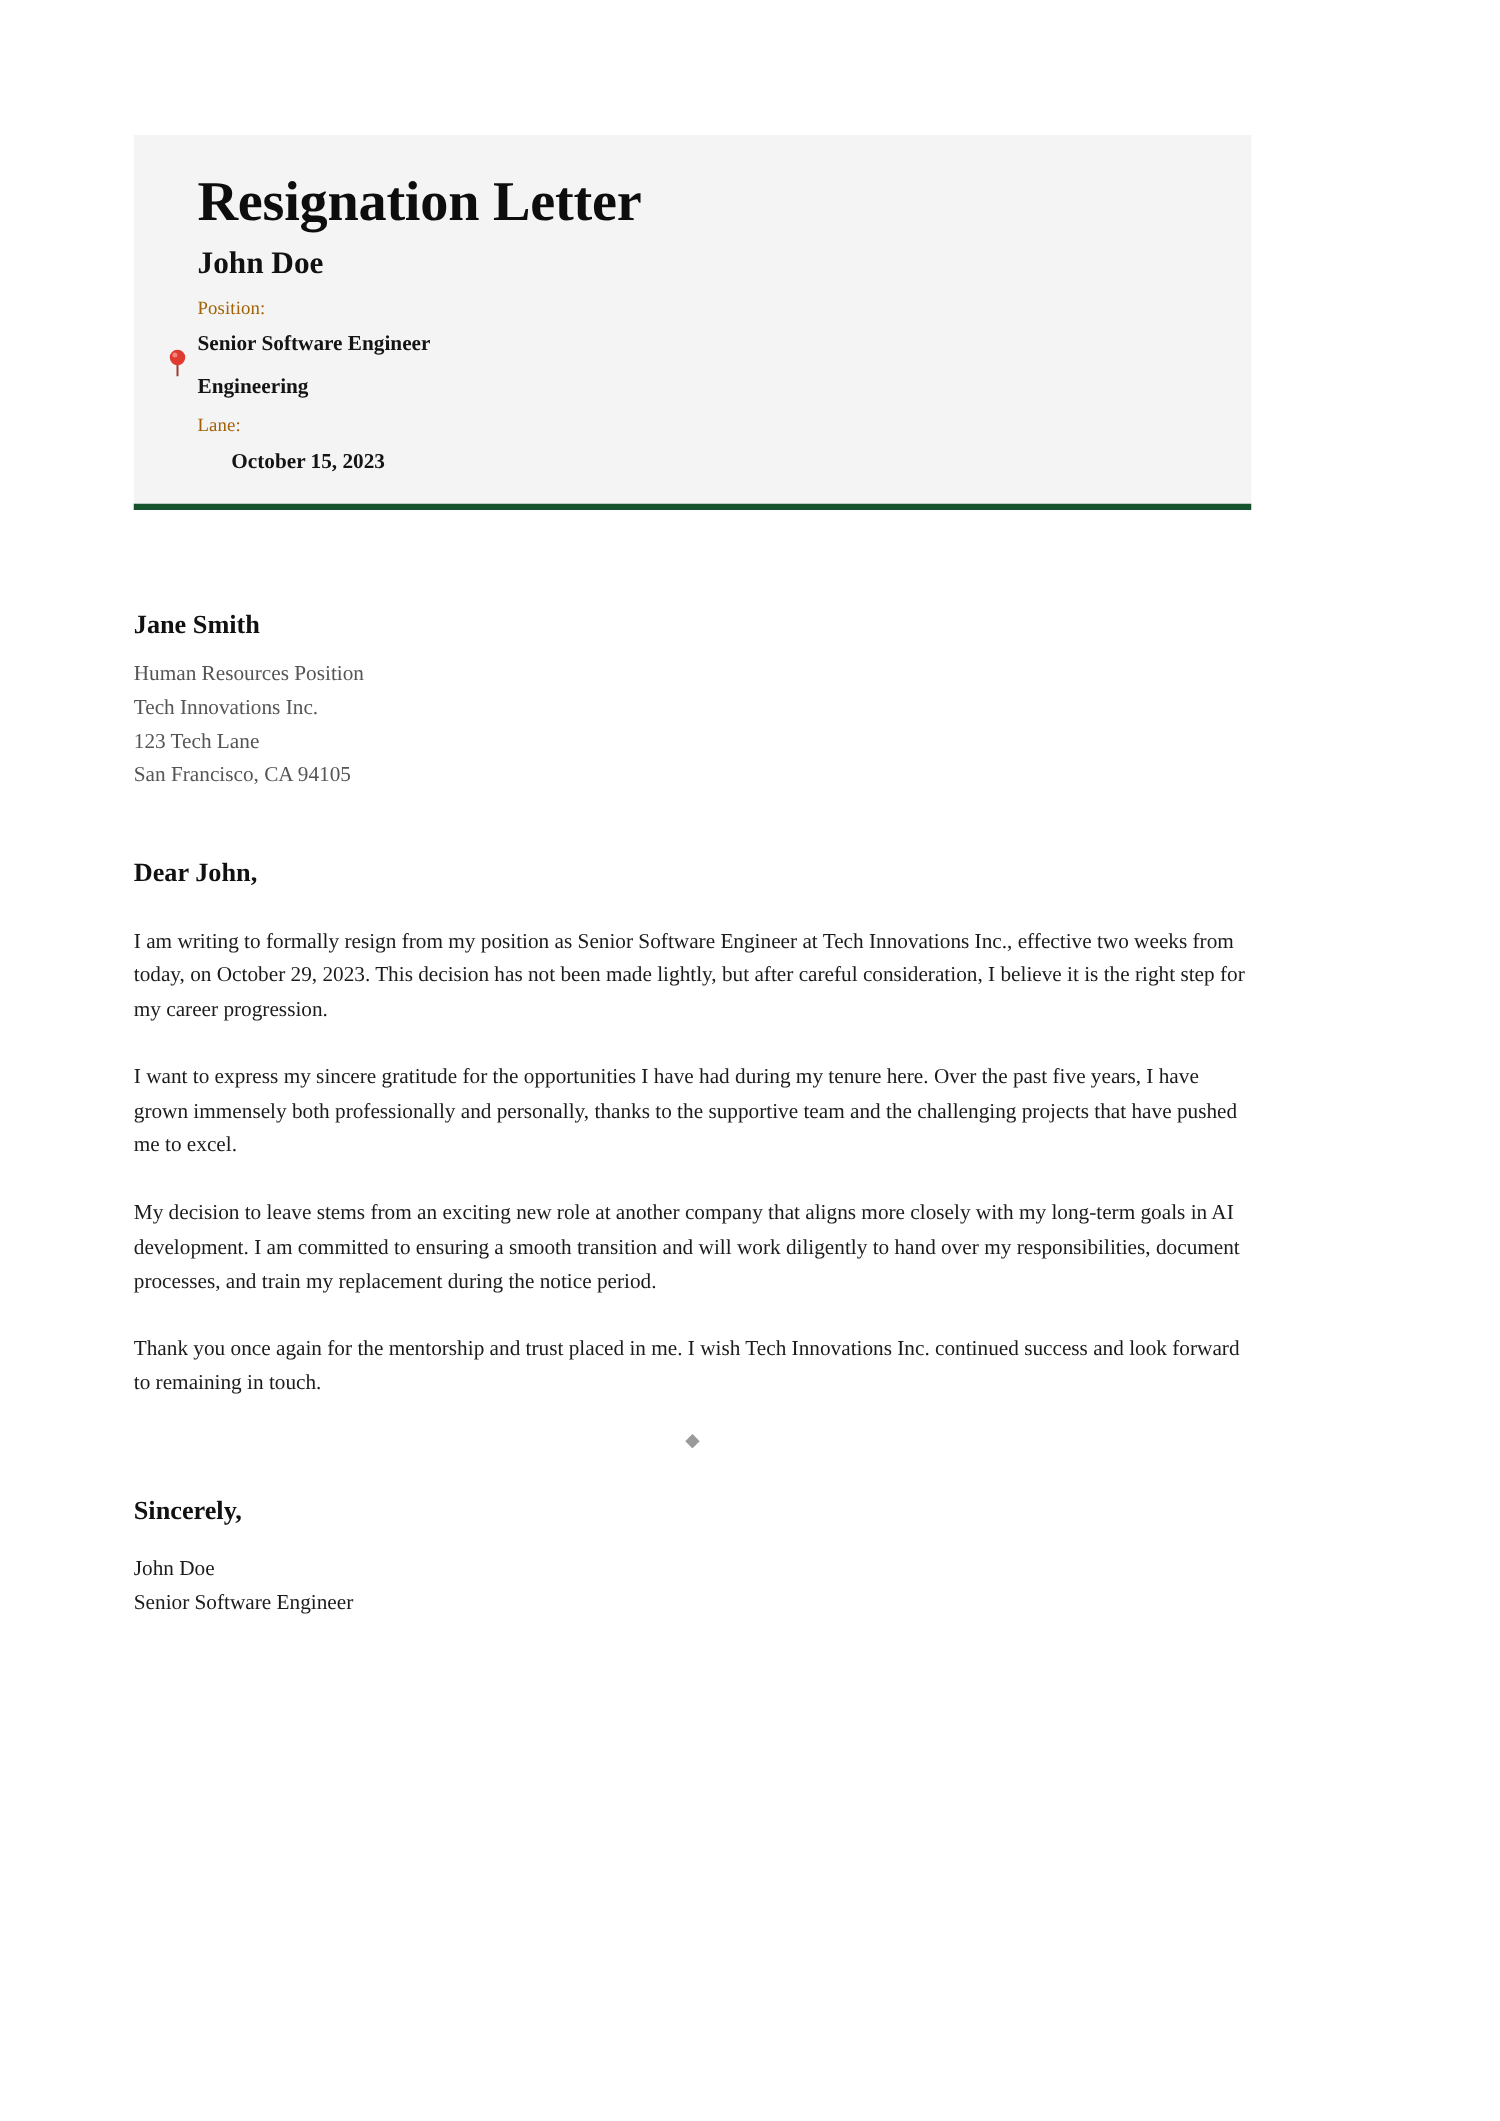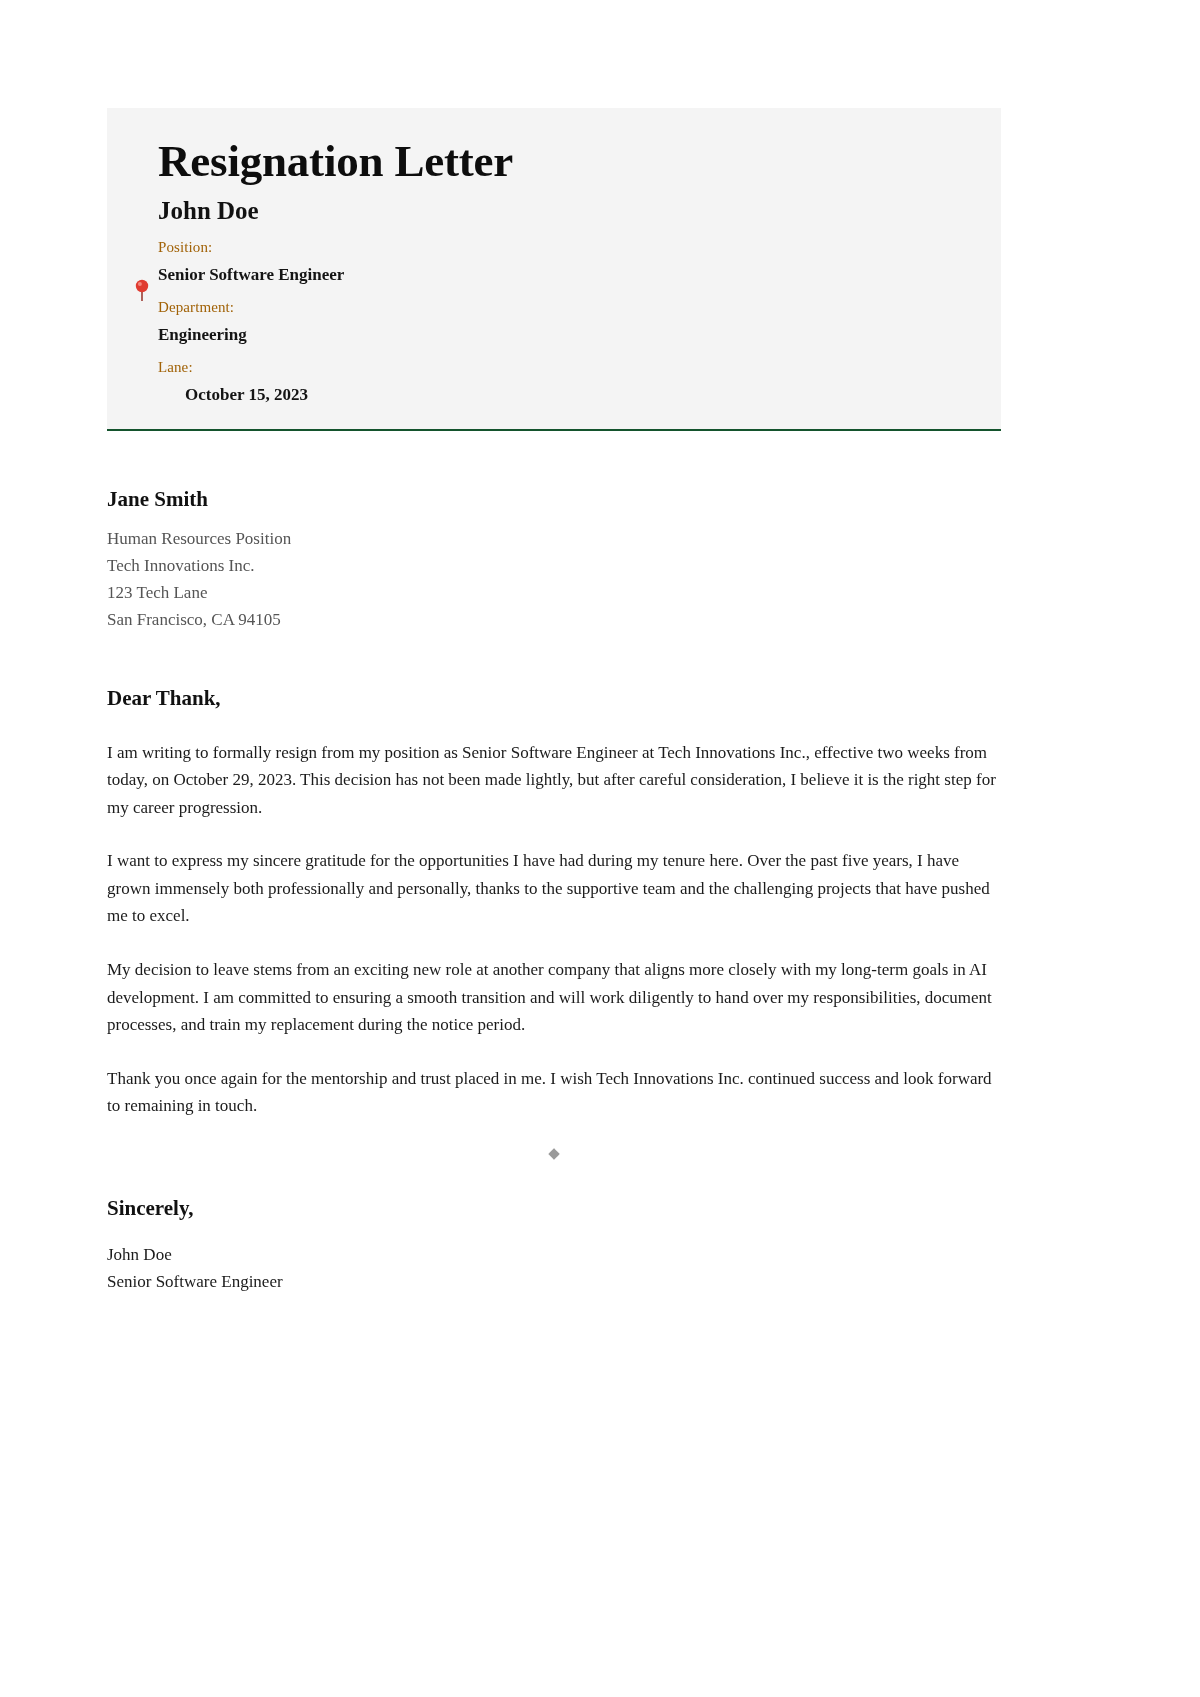--- a/index.html
+++ b/index.html
@@ -23,21 +23,21 @@
   }
 
   
   .letter-header {
     position: absolute;
     left: 107px;
     top: 108px;
     width: 894px;
     box-sizing: border-box;
     background: #f4f4f4;
-    border-bottom: 2px solid #14532d;
+    border-bottom: 5px solid #14532d;
     padding: 28px 0 26px 0;
   }
 
   .header-inner {
     padding-left: 51px;
     padding-right: 40px;
   }
 
   .doc-title {
     font-size: 45px;
@@ -184,21 +184,20 @@
       <h2 class="sender-name">John Doe</h2>
 
       <div class="meta-list">
 
         <div class="meta-row">
           <p class="meta-label">Position:</p>
           <p class="meta-value">Senior Software Engineer</p>
         </div>
 
         <div class="meta-row">
-          <p class="meta-label">Department:</p>
           <p class="meta-value">Engineering</p>
         </div>
 
 
         <div class="meta-row">
           <p class="meta-label">Lane:</p>
           <p class="meta-value last">October 15, 2023</p>
         </div>
 
       </div>
@@ -208,21 +207,21 @@
   <div class="letter-body">
 
     <div class="recipient">
       <div class="recipient-name">Jane Smith</div>
       <p class="recipient-line">Human Resources Position</p>
       <p class="recipient-line">Tech Innovations Inc.</p>
       <p class="recipient-line">123 Tech Lane</p>
       <p class="recipient-line">San Francisco, CA 94105</p>
     </div>
 
-    <div class="salutation">Dear Thank,</div>
+    <div class="salutation">Dear John,</div>
 
     <p class="para">I am writing to formally resign from my position as Senior Software Engineer at Tech Innovations Inc., effective two weeks from today, on October 29, 2023. This decision has not been made lightly, but after careful consideration, I believe it is the right step for my career progression.</p>
     <p class="para">I want to express my sincere gratitude for the opportunities I have had during my tenure here. Over the past five years, I have grown immensely both professionally and personally, thanks to the supportive team and the challenging projects that have pushed me to excel.</p>
     <p class="para">My decision to leave stems from an exciting new role at another company that aligns more closely with my long-term goals in AI development. I am committed to ensuring a smooth transition and will work diligently to hand over my responsibilities, document processes, and train my replacement during the notice period.</p>
     <p class="para">Thank you once again for the mentorship and trust placed in me. I wish Tech Innovations Inc. continued success and look forward to remaining in touch.</p>
 
     <div class="ornament">◆</div>
 
     <div class="closing">Sincerely,</div>
     <p class="signature-line">John Doe</p>

